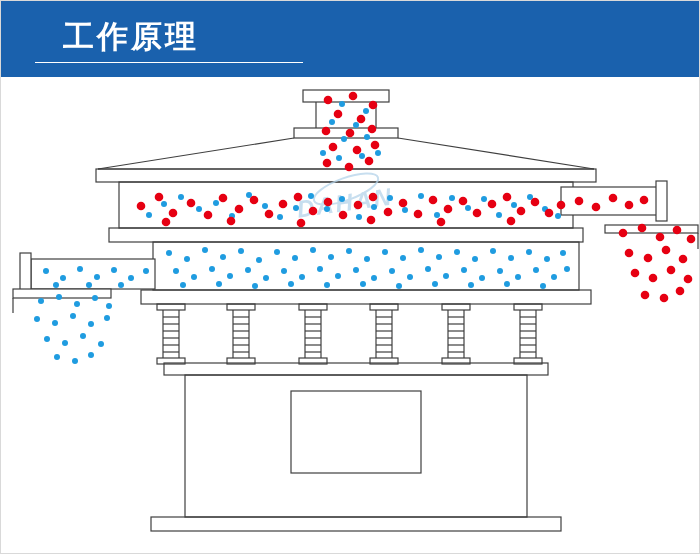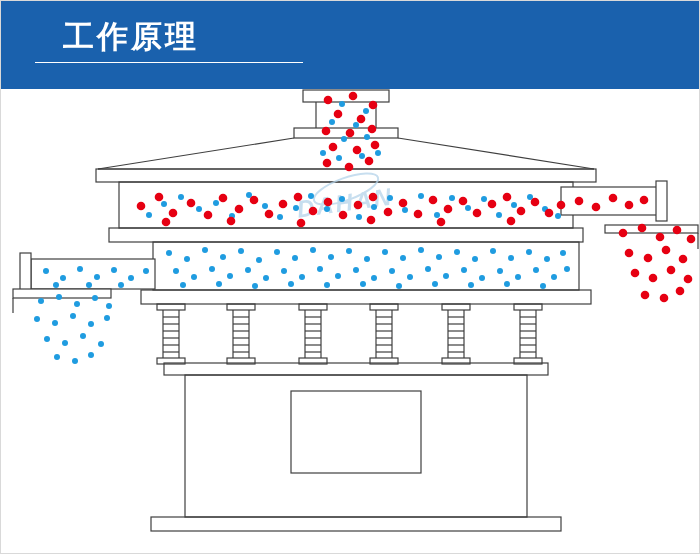--- a/index.html
+++ b/index.html
@@ -1,21 +1,21 @@
 <!DOCTYPE html>
 <html><head>
 <meta charset="utf-8">
 <style>
   html,body{margin:0;padding:0;background:#fff;}
   .stage{
     position:relative;width:700px;height:554px;background:#ffffff;
     border:1px solid #d9d9d9;box-sizing:border-box;overflow:hidden;
     font-family:"Liberation Sans",sans-serif;
   }
-  header{position:relative;z-index:2;height:88px;}
+  header{position:relative;z-index:2;height:76px;}
   .title{
     color:#ffffff;font-size:31px;font-weight:bold;
     padding:15px 0 0 62px;letter-spacing:3px;
   }
   .underline{position:absolute;left:34px;top:61px;width:268px;height:1px;background:#ffffff;}
   svg.diagram{position:absolute;left:0;top:0;z-index:1;}
   .wm-text{font-size:24px;font-weight:bold;font-style:italic;letter-spacing:2px;}
 </style>
 </head>
 <body>

